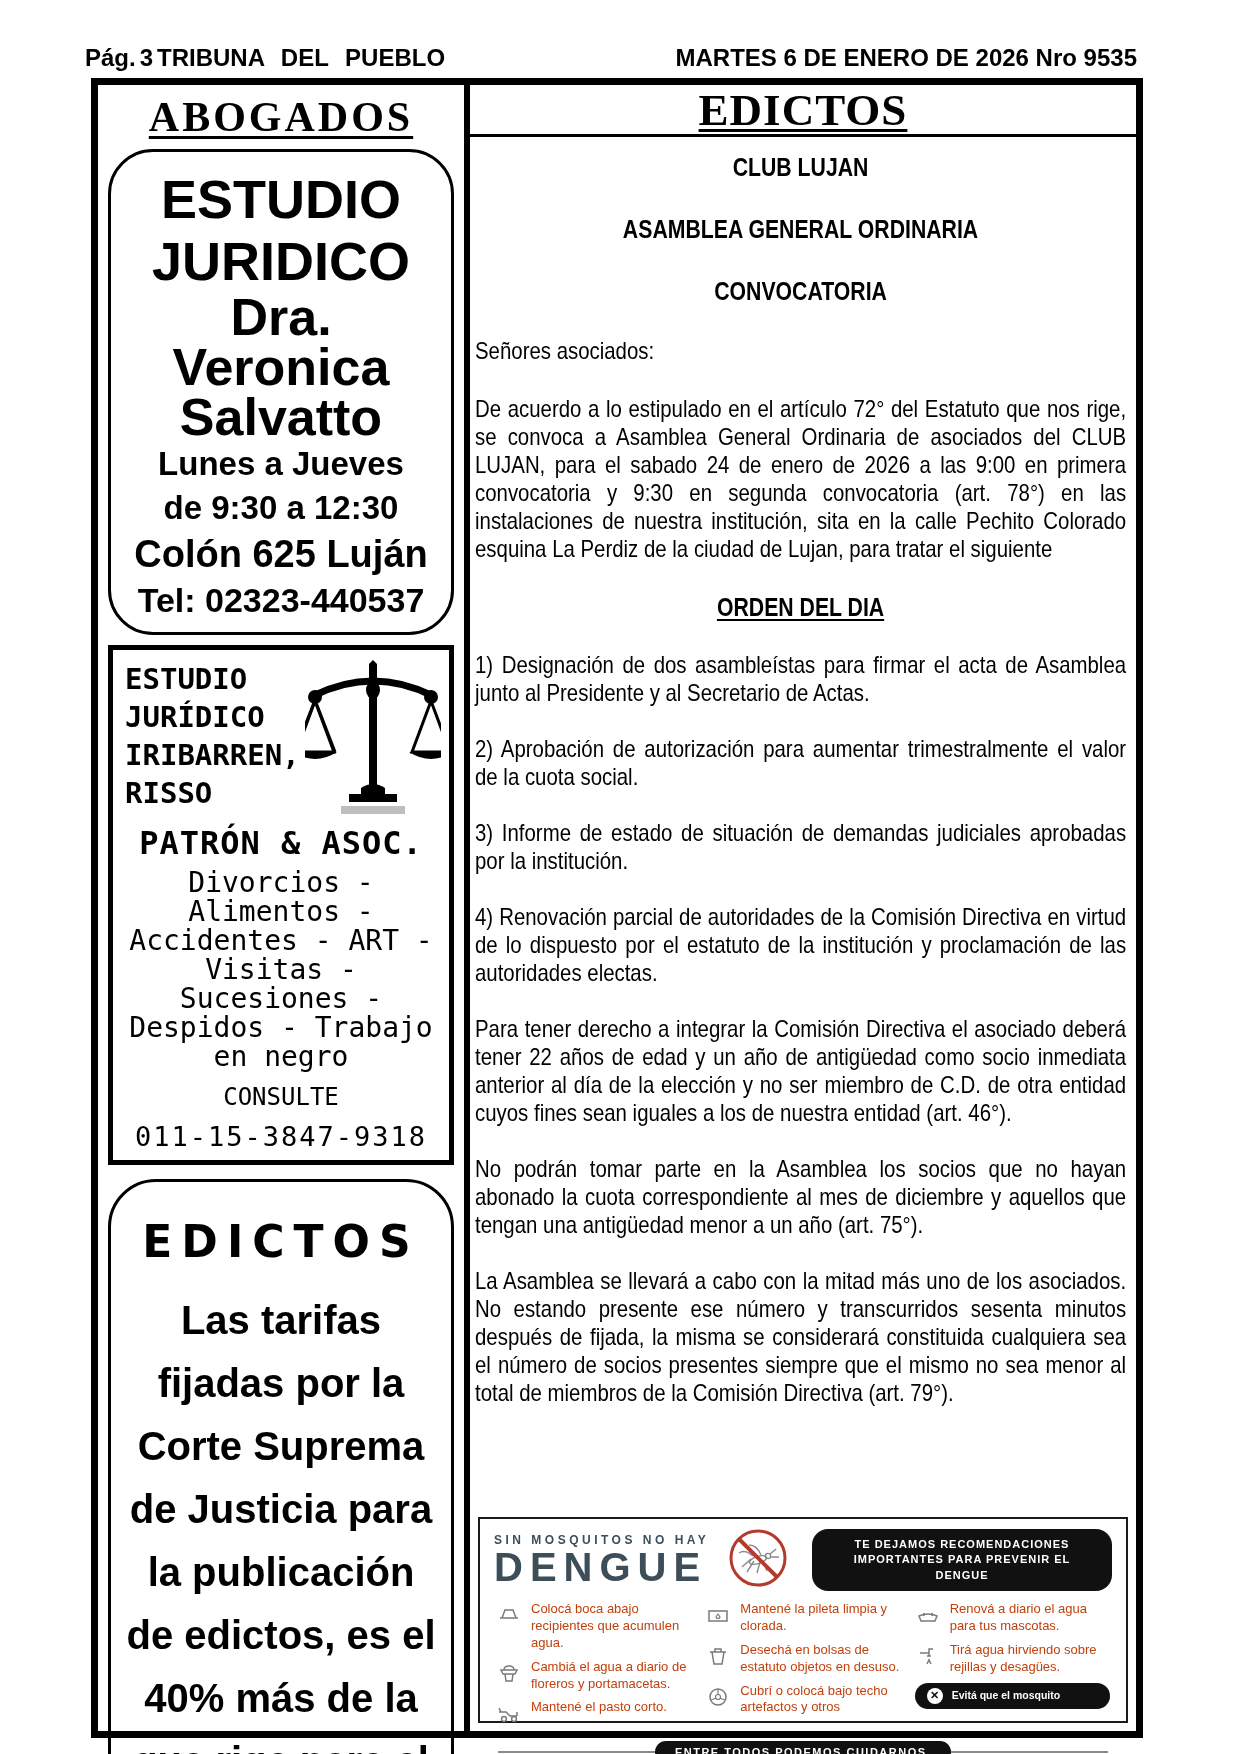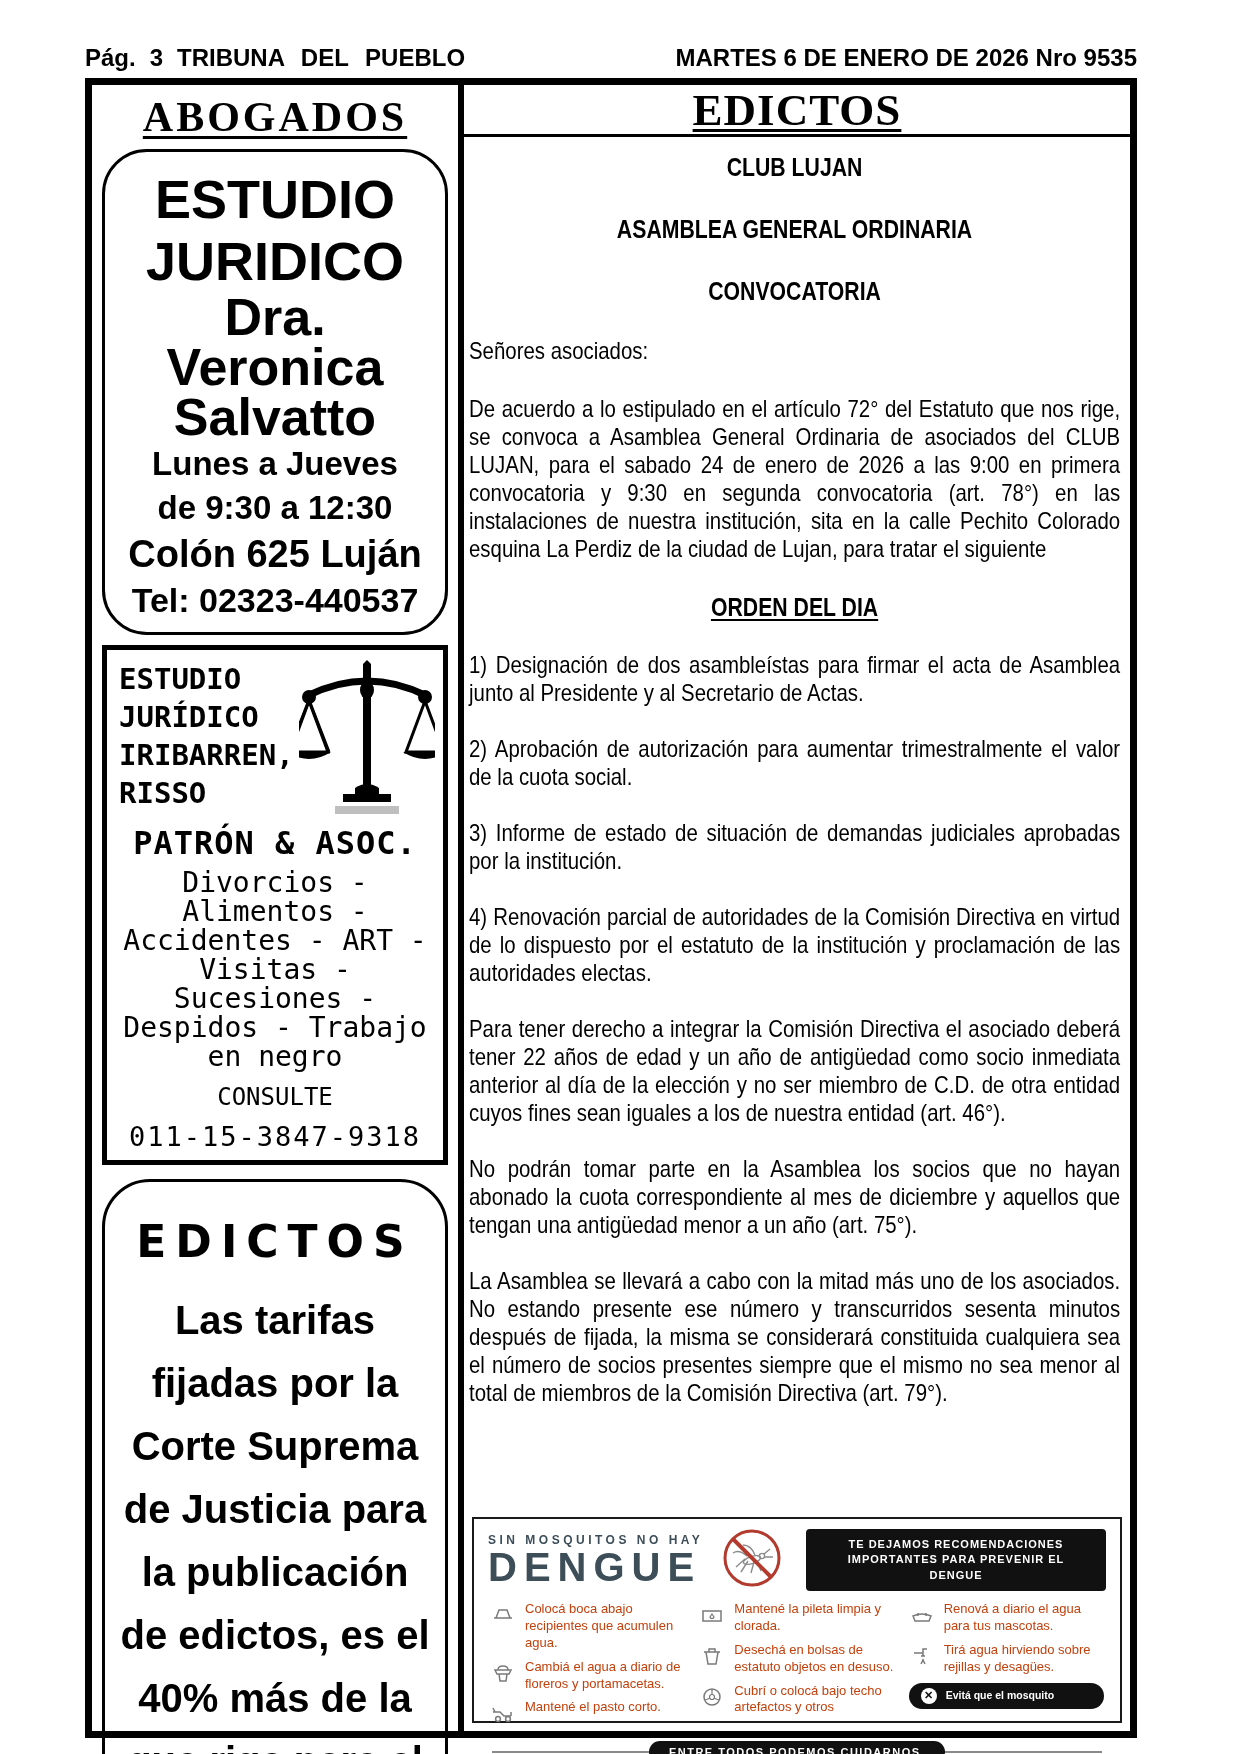--- a/index.html
+++ b/index.html
@@ -2,25 +2,25 @@
 <html><head>
 <meta charset="utf-8">
 <style>
   * { margin:0; padding:0; box-sizing:border-box; }
   html,body { background:#fff; }
   body { font-family:"Liberation Sans", sans-serif; color:#000; }
   #page { position:relative; width:1241px; height:1754px; background:#fff; overflow:hidden; }
 
   
   #hdr { position:absolute; left:85px; top:44px; width:1052px; display:flex; justify-content:space-between; align-items:flex-end; font-weight:bold; font-size:24px; letter-spacing:0; }
-  #hdr .hl { display:flex; gap:14px; align-items:baseline; }
+  #hdr .hl { display:flex; gap:4px; align-items:baseline; }
   #hdr .pub { word-spacing:10px; }
 
   
-  #main { position:absolute; left:85px; top:78px; width:1052px; height:1660px; border:7px solid #000; display:flex; background:#fff; }
+  #main { position:absolute; left:91px; top:78px; width:1052px; height:1660px; border:7px solid #000; display:flex; background:#fff; }
 
   
   #lcol { width:372px; border-right:6px solid #000; display:flex; flex-direction:column; }
   .lc-title { text-align:center; font-family:"Liberation Serif", serif; font-weight:bold; font-size:42px; letter-spacing:3px; margin:8px 0 2px; }
   .lc-title span { text-decoration:underline; text-decoration-thickness:3px; text-underline-offset:5px; }
 
   .box1 { margin:6px 10px 4px; border:3px solid #000; border-radius:45px; text-align:center; padding:16px 4px 10px; font-weight:bold; }
   .b1a { font-size:54px; line-height:62px; display:block; }
   .b1b { font-size:52px; line-height:50px; display:block; }
   .b1c { font-size:33px; line-height:44px; display:block; }
@@ -53,21 +53,21 @@
   .n-salutation { margin-bottom:30px; }
   .para { text-align:justify; margin-bottom:28px; }
   .n-agenda-title { text-align:center; font-weight:bold; font-size:25px; margin:30px 0; }
   .n-agenda-title span { text-decoration:underline; text-decoration-thickness:2px; text-underline-offset:3px; }
 
   
   .dengue { margin:6px 8px 8px; border:2px solid #1a1a1a; display:flex; flex-direction:column; background:#fff; height:206px; }
   .dg-head { display:flex; align-items:center; gap:18px; padding:8px 14px 0; }
   .dg-tag { font-size:12px; letter-spacing:3.5px; font-weight:bold; }
   .dg-title { font-size:40px; letter-spacing:7px; font-weight:bold; line-height:40px; }
-  .dg-badge { margin-left:auto; background:#111; color:#fff; border-radius:4px; padding:8px 14px; font-size:11px; font-weight:bold; letter-spacing:1px; text-align:center; line-height:1.4; max-width:300px; }
+  .dg-badge { margin-left:auto; background:#111; color:#fff; border-radius:16px; padding:8px 14px; font-size:11px; font-weight:bold; letter-spacing:1px; text-align:center; line-height:1.4; max-width:300px; }
   .dg-grid { display:flex; gap:14px; padding:8px 16px 0; }
   .dg-col { flex:1; }
   .tip { display:flex; gap:9px; font-size:13px; line-height:1.3; margin-bottom:7px; color:#c2410c; font-weight:500; }
   .tip svg { flex:0 0 auto; margin-top:1px; }
   .tip-pill { background:#111; color:#fff; border-radius:16px; display:flex; align-items:center; gap:9px; padding:5px 12px; font-size:10.5px; line-height:1.25; font-weight:bold; }
   .tip-x { width:16px; height:16px; border-radius:50%; background:#fff; color:#111; font-size:11px; font-weight:bold; display:flex; align-items:center; justify-content:center; flex:0 0 auto; }
   .dg-divider { display:flex; align-items:center; margin:3px 18px 5px; }
   .dg-divider::before, .dg-divider::after { content:""; flex:1; border-top:2px solid #8a8a8a; }
   .dg-pill { background:#111; color:#fff; border-radius:14px; padding:5px 20px; font-size:11px; font-weight:bold; letter-spacing:1.5px; }
 </style>

